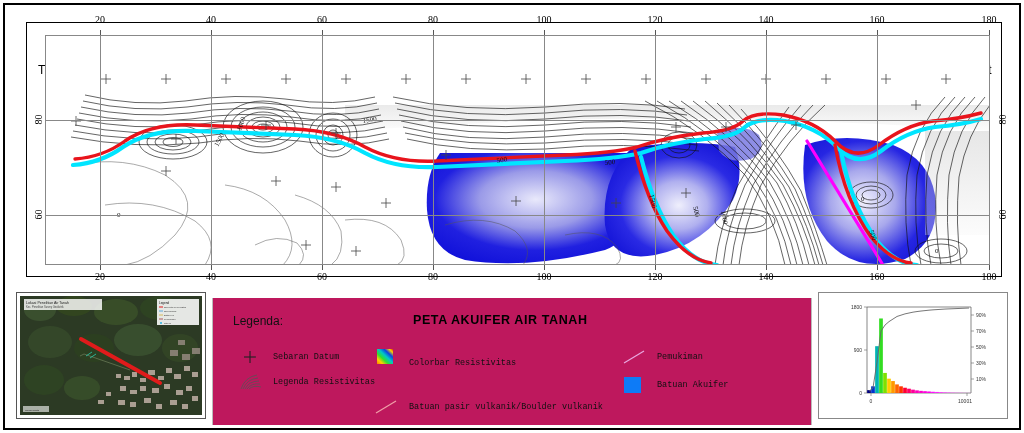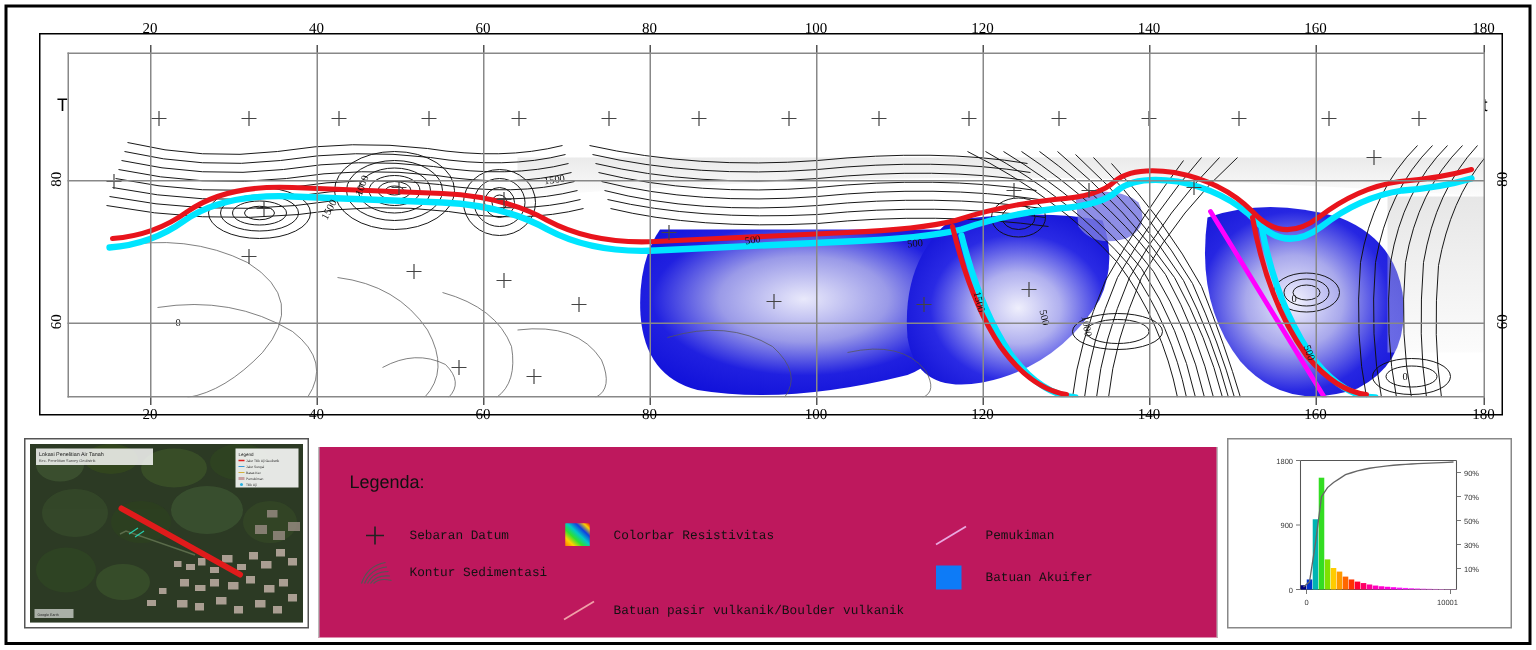--- a/index.html
+++ b/index.html
@@ -482,20 +482,21 @@
             <circle cx="141" cy="27" r="1" fill="#28b0e0"></circle>
           </g>
           <rect x="3" y="110" width="26" height="6" fill="#ffffff" opacity=".6"></rect>
           <text x="5" y="114.5" font-size="2.4" fill="#222" font-family="Liberation Sans, sans-serif">Google Earth</text>
         </svg>
       </div>
     </div>
 
     <div class="legend-box">
       <div class="legend-title">Legenda:</div>
+      <div class="map-title">PETA AKUIFER AIR TANAH</div>
 
       <div class="leg-item" style="left:22px;top:48px;">
         <span class="leg-sym">
           <svg width="30" height="22" viewBox="0 0 30 22">
             <line x1="9" y1="11" x2="21" y2="11" stroke="#222" stroke-width="1.1"></line>
             <line x1="15" y1="5" x2="15" y2="17" stroke="#222" stroke-width="1.1"></line>
           </svg>
         </span>
         <span class="leg-txt">Sebaran Datum</span>
       </div>
@@ -503,25 +504,25 @@
       <div class="leg-item" style="left:22px;top:73px;">
         <span class="leg-sym">
           <svg width="30" height="22" viewBox="0 0 30 22" fill="none" stroke="#555" stroke-width="0.8">
             <path d="M6,18 Q10,6 22,4"></path>
             <path d="M8,18 Q12,8 23,7"></path>
             <path d="M10,18 Q14,10 24,10"></path>
             <path d="M12,18 Q16,12 25,13"></path>
             <path d="M14,18 Q18,14 26,16"></path>
           </svg>
         </span>
-        <span class="leg-txt">Kontur Sedimentasi</span>
-      </div>
-
-
-      <div class="leg-item" style="left:158px;top:48px;">
+        <span class="leg-txt">Legenda Resistivitas</span>
+      </div>
+
+
+      <div class="leg-item" style="left:158px;top:48px;align-items:flex-end;">
         <span class="leg-sym">
           <svg width="30" height="22" viewBox="0 0 30 22">
             <rect x="6" y="3" width="16" height="15" fill="url(#cbarleg)"></rect>
             <defs>
               <linearGradient id="cbarleg" x1="0" y1="1" x2="1" y2="0">
                 <stop offset="0%" stop-color="#ff7a00"></stop>
                 <stop offset="18%" stop-color="#ffd000"></stop>
                 <stop offset="36%" stop-color="#2fe02f"></stop>
                 <stop offset="54%" stop-color="#00c8c8"></stop>
                 <stop offset="72%" stop-color="#1040e0"></stop>

